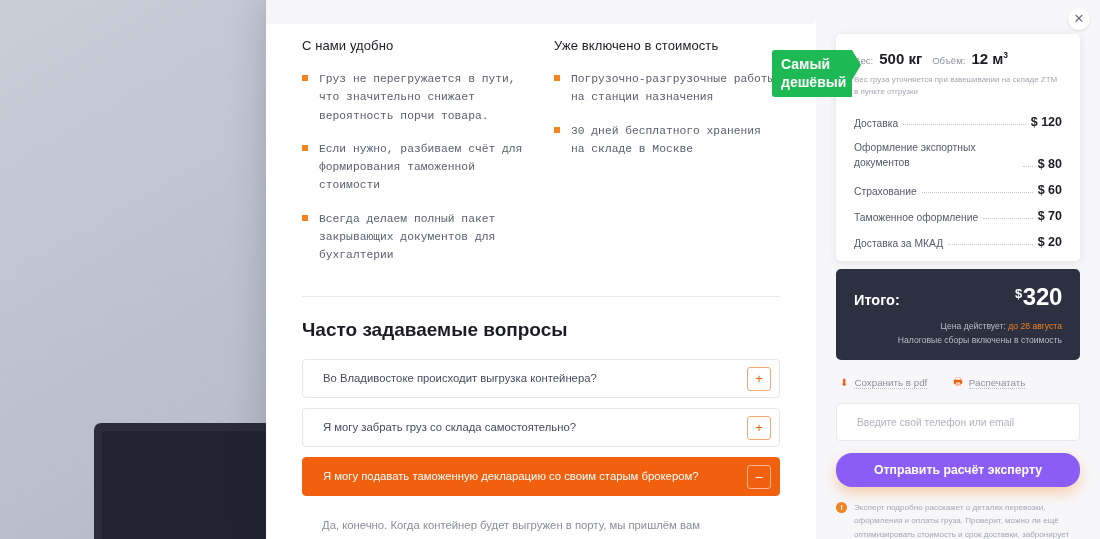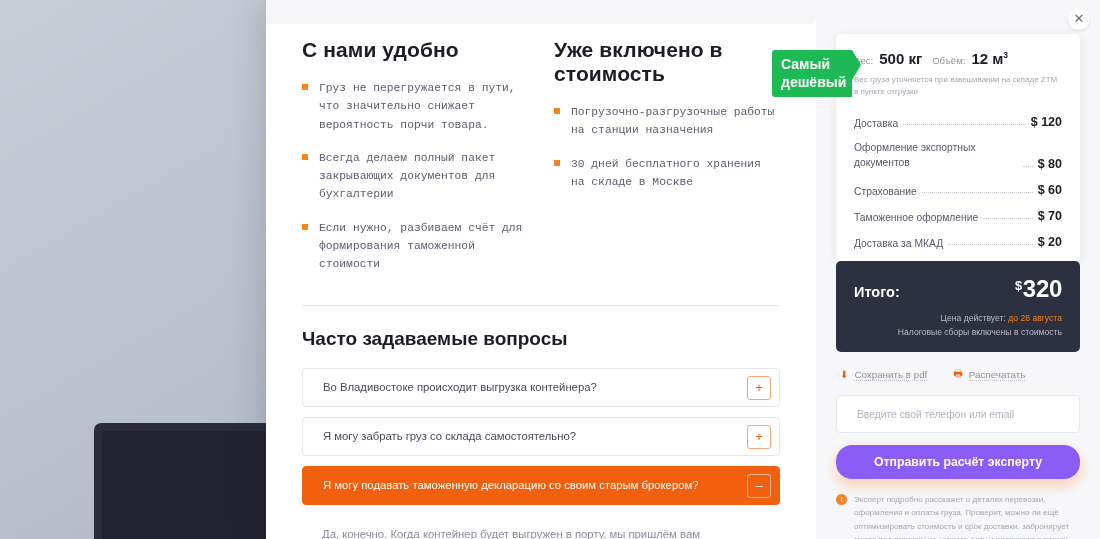--- a/index.html
+++ b/index.html
@@ -51,22 +51,22 @@
     background: #ffffff;
     padding: 14px 36px 0 36px;
   }
 
   .two-col {
     display: flex;
     gap: 26px;
   }
   .col { width: 50%; }
   .col-title {
-    font-size: 21px;
-    font-weight: bold;
+    font-size: 13px;
+    font-weight: normal;
     color: #1c1c26;
     margin-bottom: 17px;
     letter-spacing: .1px;
   }
   ul.bullets { list-style: none; font-family: Liberation Mono, monospace; }
   ul.bullets li {
     position: relative;
     padding-left: 17px;
     margin-bottom: 15px;
     font-size: 11.3px;
@@ -220,20 +220,21 @@
     min-width: 10px;
   }
   .price-val {
     font-size: 12.5px;
     font-weight: bold;
     color: #1c1c26;
     white-space: nowrap;
   }
 
   .total {
+    margin-top: 8px;
     background: #2c3040;
     border-radius: 5px;
     padding: 14px 18px 13px 18px;
     color: #fff;
   }
   .total-top {
     display: flex;
     align-items: baseline;
     justify-content: space-between;
   }
@@ -323,22 +324,22 @@
 <div class="modal">
   <div class="modal-top-strip"></div>
 
   <div class="content">
 
     <div class="two-col">
       <div class="col">
         <div class="col-title">С нами удобно</div>
         <ul class="bullets">
           <li>Груз не перегружается в пути, что значительно снижает вероятность порчи товара.</li>
+          <li>Если нужно, разбиваем счёт для формирования таможенной стоимости</li>
           <li>Всегда делаем полный пакет закрывающих документов для бухгалтерии</li>
-          <li>Если нужно, разбиваем счёт для формирования таможенной стоимости</li>
         </ul>
       </div>
       <div class="col">
         <div class="col-title">Уже включено в стоимость</div>
         <ul class="bullets">
           <li>Погрузочно-разгрузочные работы на станции назначения</li>
           <li>30 дней бесплатного хранения на складе в Москве</li>
         </ul>
       </div>
     </div>

